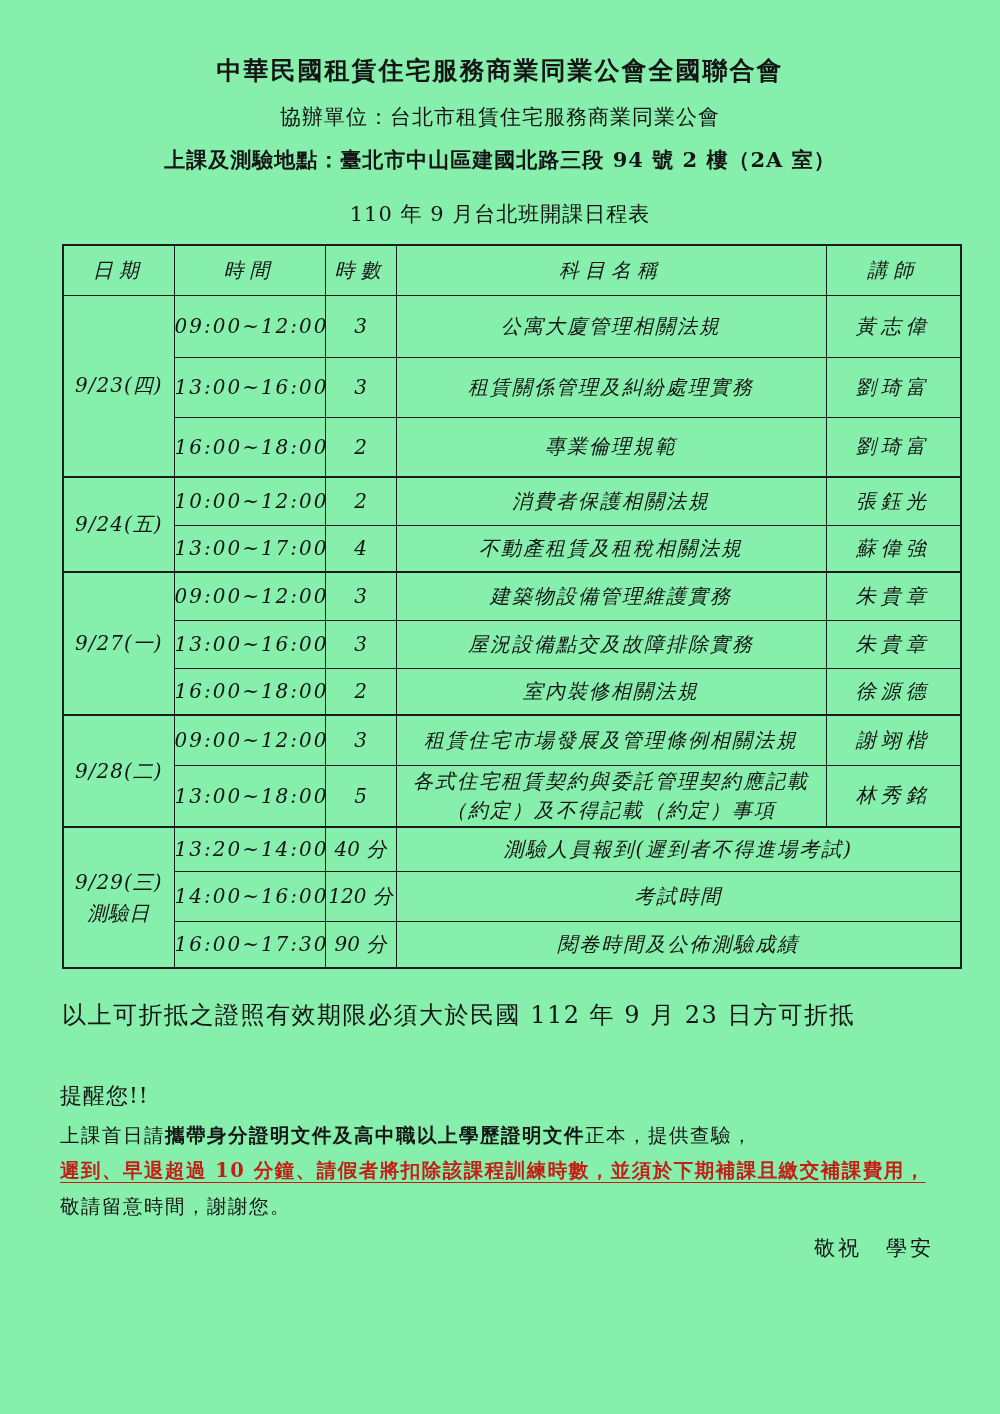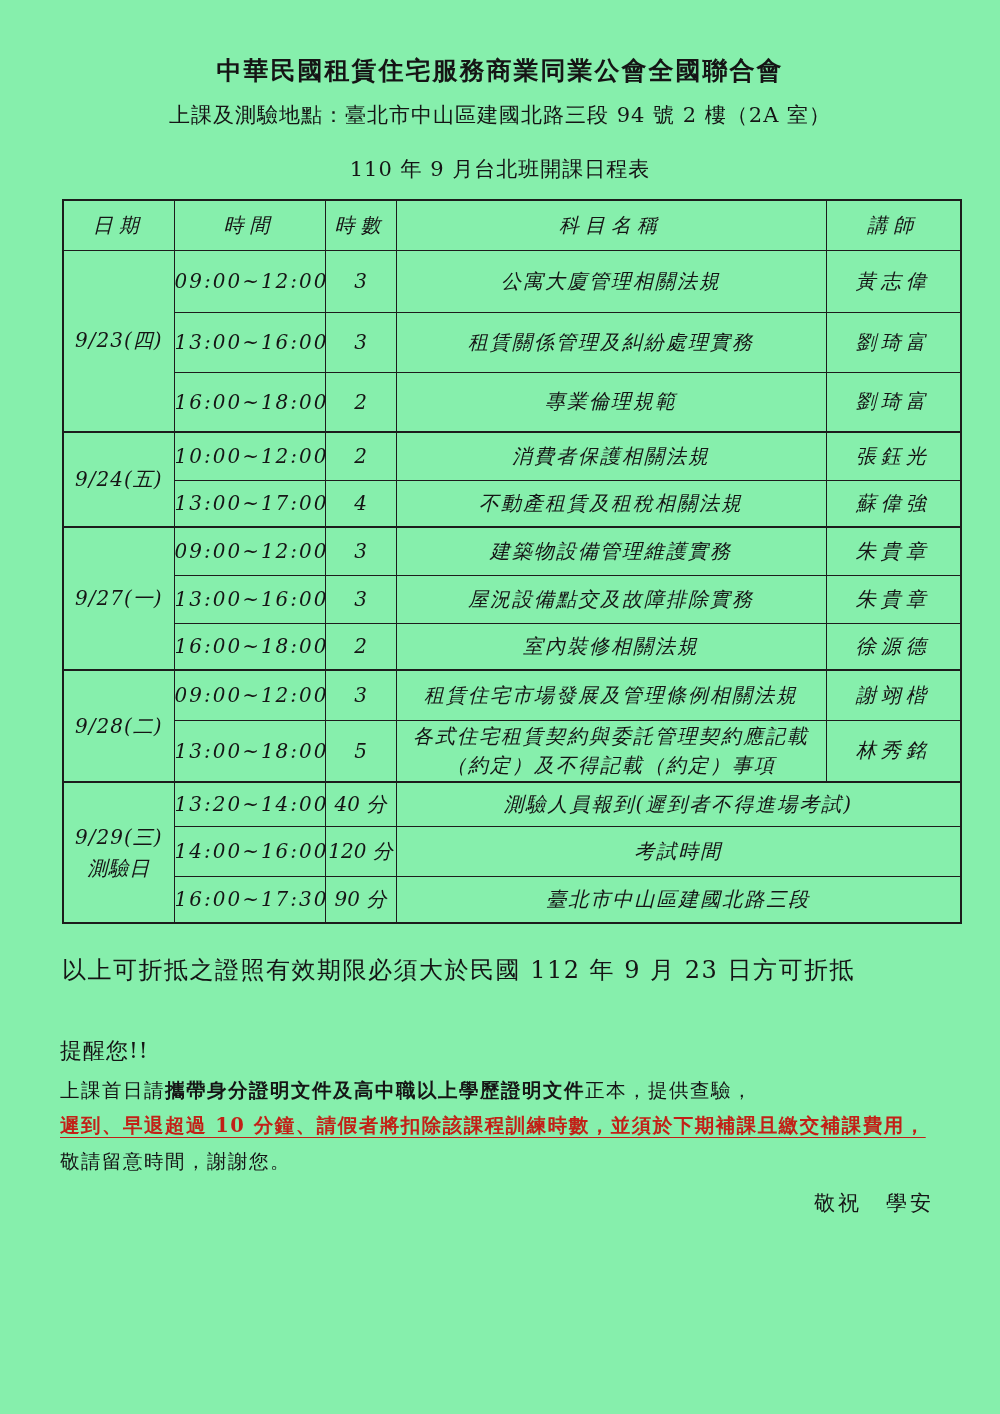--- a/index.html
+++ b/index.html
@@ -19,21 +19,21 @@
     font-size: 25px;
     font-weight: bold;
     letter-spacing: 2px;
     line-height: 1.2;
   }
   .doc-sub {
     font-size: 21px;
     margin-top: 17px;
     letter-spacing: 1px;
   }
-  .doc-sub2 { margin-top: 15px; }
+  .doc-sub2 { margin-top: 15px; font-weight: bold; }
   .schedule-title {
     font-size: 21px;
     margin-top: 26px;
     letter-spacing: 1px;
   }
 
   table.schedule {
     margin: 16px 0 0 62px;
     width: 898px;
     table-layout: fixed;
@@ -99,20 +99,21 @@
     letter-spacing: 3px;
   }
 </style>
 </head>
 <body>
 
 <div class="page">
 
   <div class="doc-header">
     <div class="doc-title">中華民國租賃住宅服務商業同業公會全國聯合會</div>
+    <div class="doc-sub">協辦單位：台北市租賃住宅服務商業同業公會</div>
     <div class="doc-sub doc-sub2">上課及測驗地點：臺北市中山區建國北路三段 94 號 2 樓（2A 室）</div>
     <div class="schedule-title">110 年 9 月台北班開課日程表</div>
   </div>
 
   <table class="schedule">
     <colgroup>
       <col style="width:111px">
         <col style="width:151px">
         <col style="width:71px">
         <col style="width:430px">
@@ -207,21 +208,21 @@
         <td class="c-activity" colspan="2">測驗人員報到(遲到者不得進場考試)</td>
       </tr>
       <tr class="r50">
         <td class="c-time">14:00~16:00</td>
         <td class="c-hours">120 分</td>
         <td class="c-activity" colspan="2">考試時間</td>
       </tr>
       <tr class="r47">
         <td class="c-time">16:00~17:30</td>
         <td class="c-hours">90 分</td>
-        <td class="c-activity" colspan="2">臺北市中山區建國北路三段</td>
+        <td class="c-activity" colspan="2">閱卷時間及公佈測驗成績</td>
       </tr>
     </tbody>
   </table>
 
   <div class="cert-note">以上可折抵之證照有效期限必須大於民國 112 年 9 月 23 日方可折抵</div>
 
   <div class="reminder-title">提醒您!!</div>
 
   <div class="notes">
     <div class="note-line"><span>上課首日請</span><b>攜帶身分證明文件及高中職以上學歷證明文件</b><span>正本，提供查驗，</span></div>

